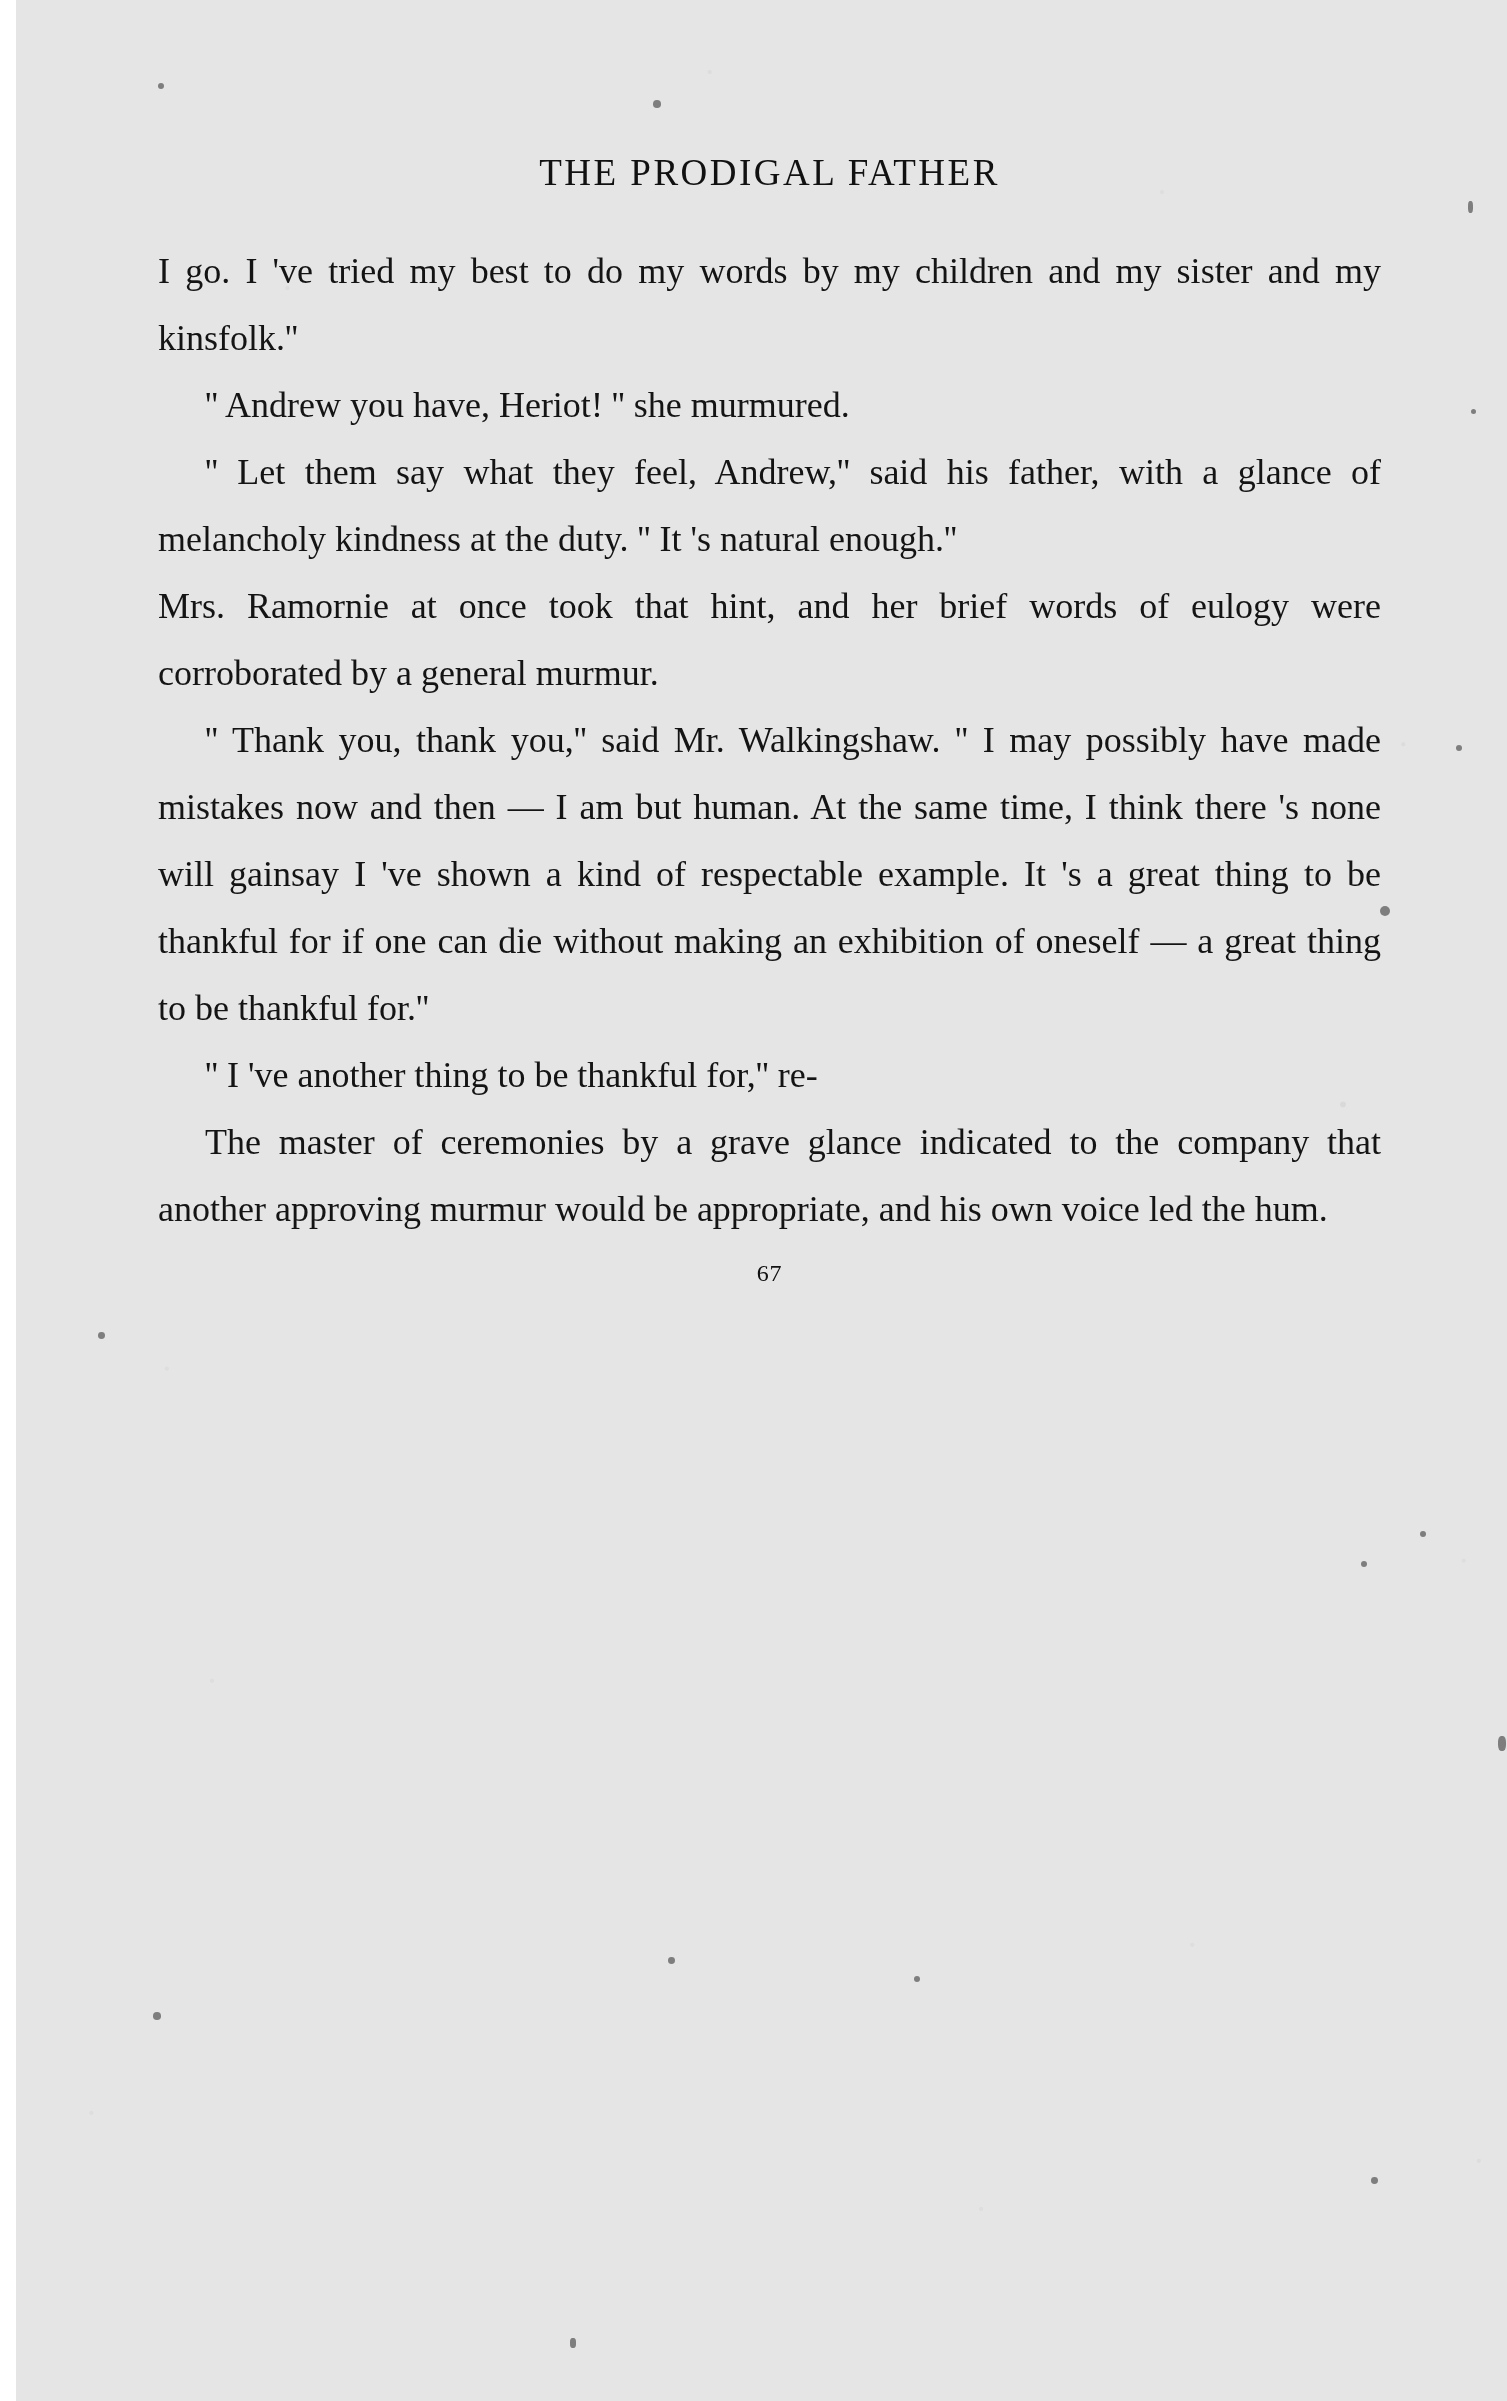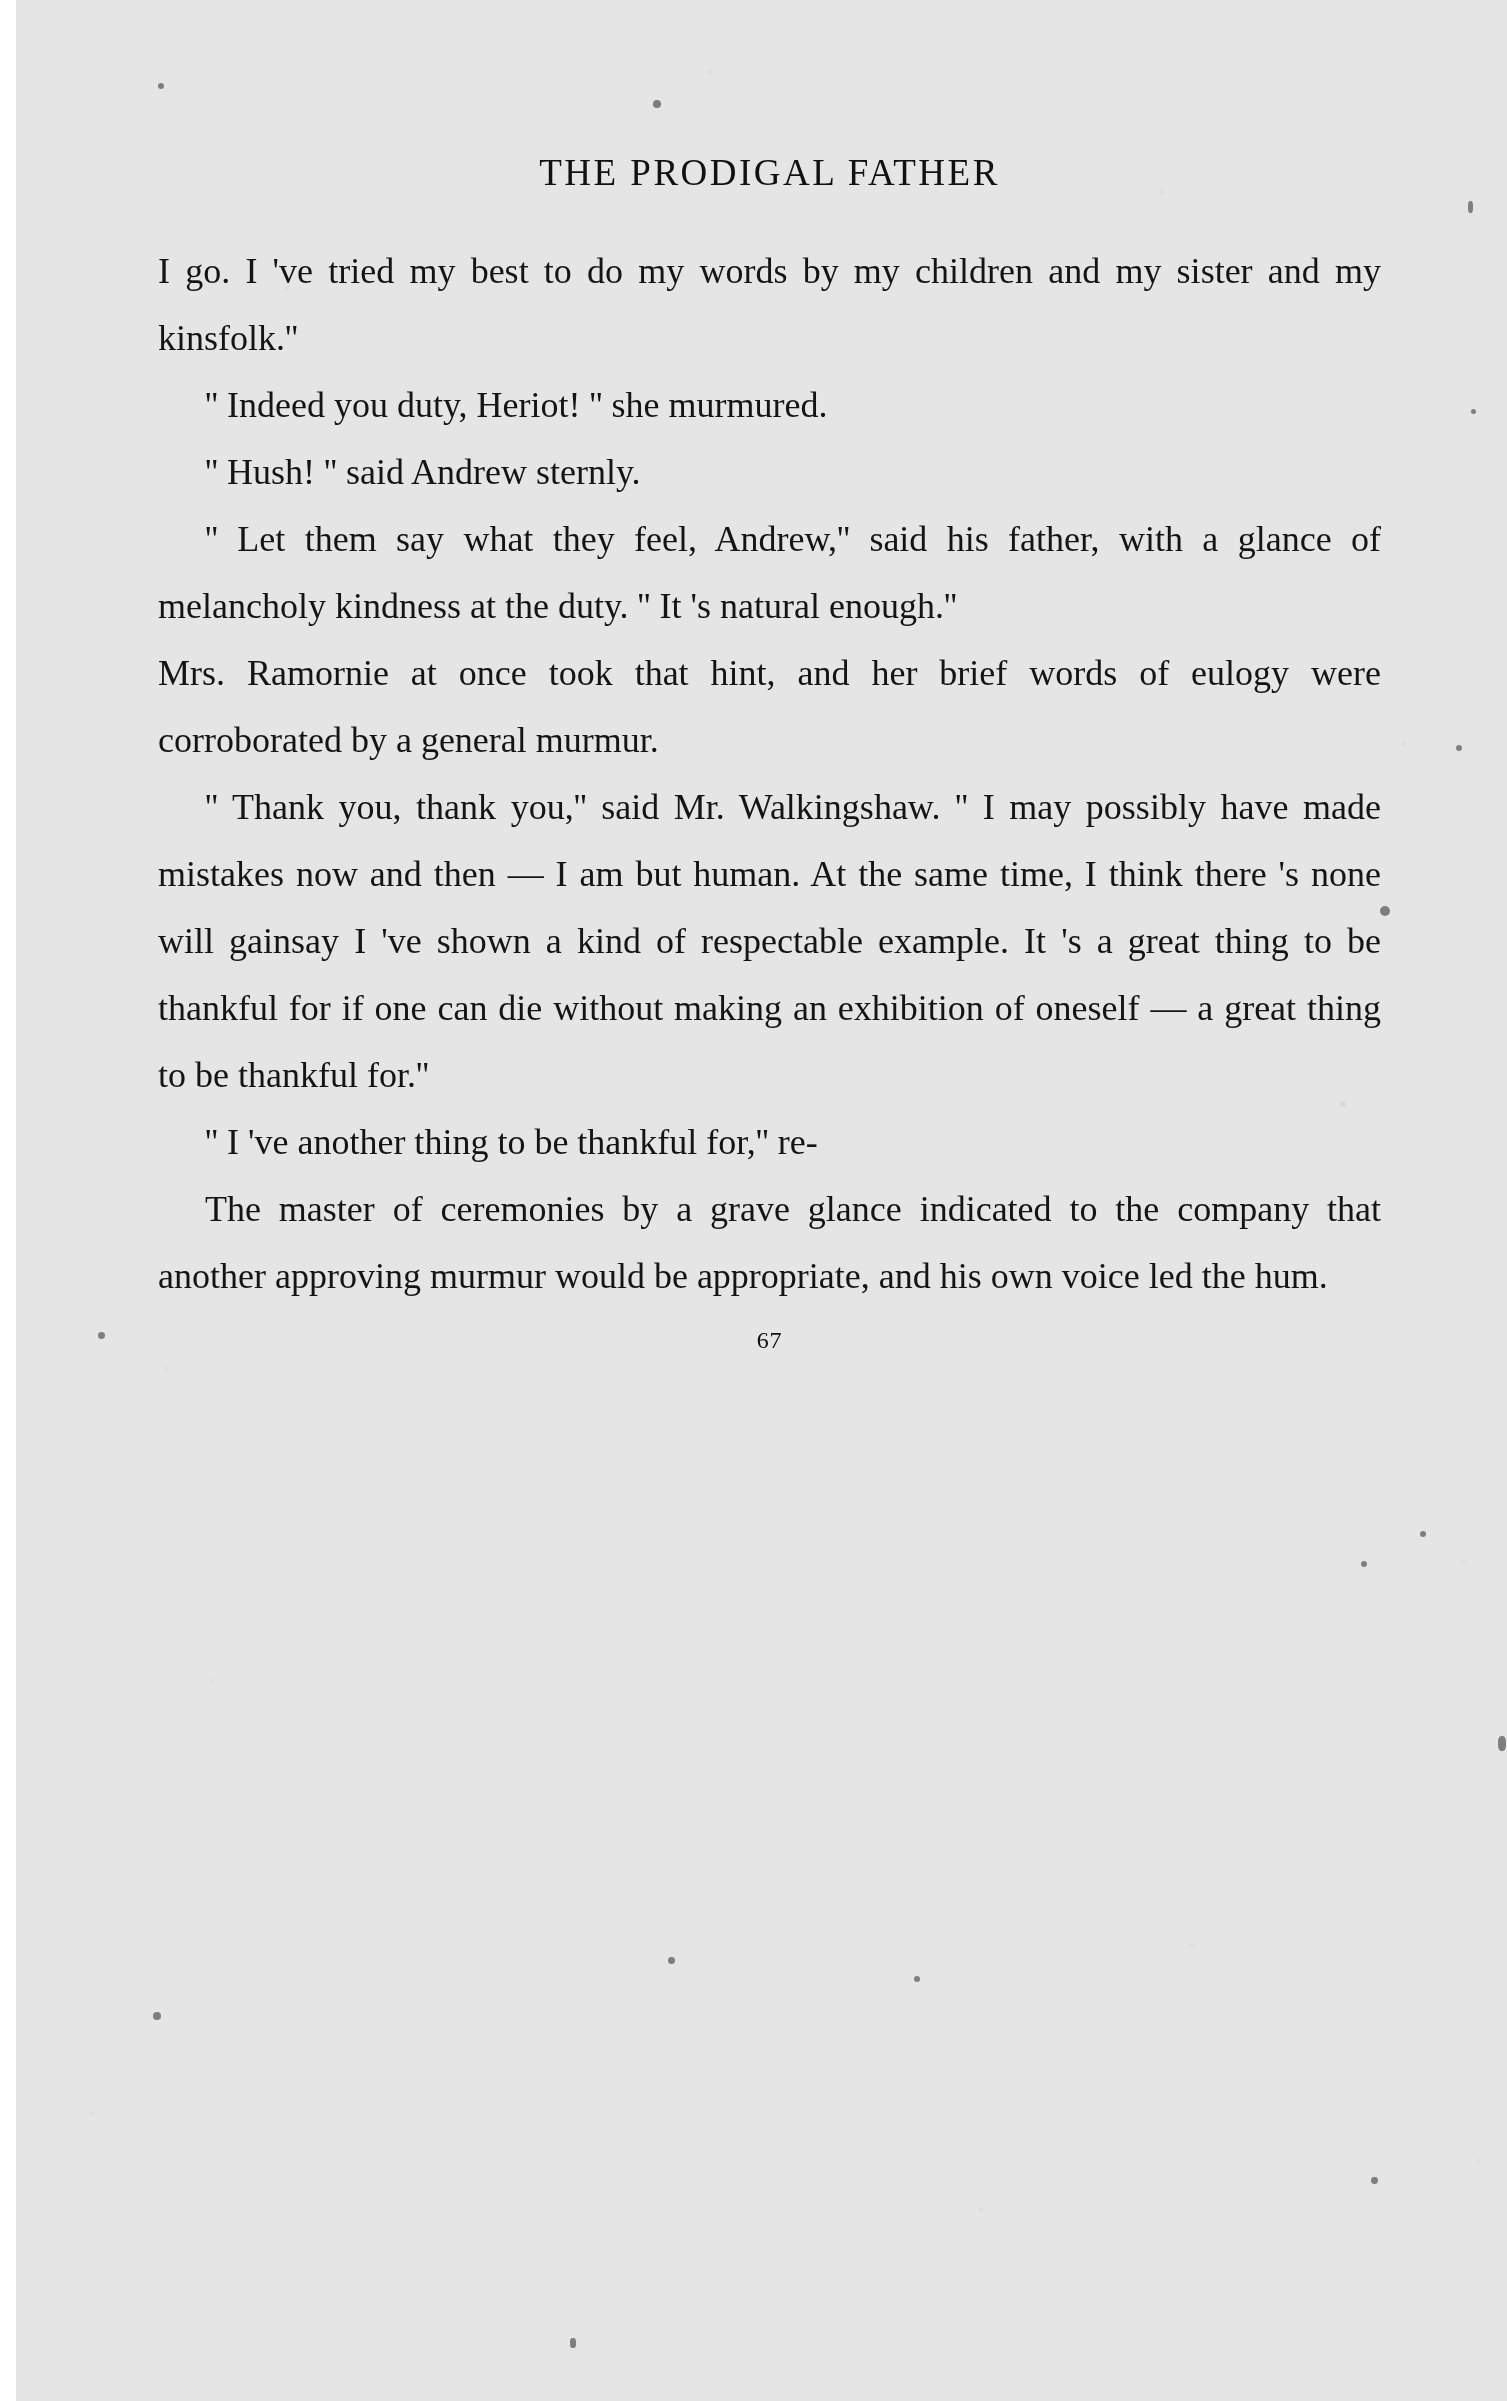--- a/index.html
+++ b/index.html
@@ -107,22 +107,21 @@
   <span class="speck" style="left:898px;top:1976px;width:6px;height:6px;"></span>
   <span class="speck" style="left:1355px;top:2177px;width:6.8px;height:6.8px;"></span>
   <span class="speck" style="left:554px;top:2338px;width:6px;height:10.2px;border-radius:40%;"></span>
   <span class="speck" style="left:1482px;top:1736px;width:7.6px;height:15.2px;border-radius:40%;"></span>
 
   <div class="content">
     <h1 class="running-head">THE PRODIGAL FATHER</h1>
 
     <div class="body-text">
       <p class="noindent">I go.  I 've tried my best to do my words by my children and my sister and my kinsfolk.''</p>
-      <p class="indent">'' Indeed you duty, Heriot! '' she murmured.</p>
-      <p class="indent">'' Hush! '' said Andrew sternly.</p>
+      <p class="indent">'' Andrew you have, Heriot! '' she murmured.</p>
       <p class="indent">'' Let them say what they feel, Andrew,'' said his father, with a glance of melancholy kindness at the duty.  '' It 's natural enough.''</p>
       <p class="noindent">Mrs. Ramornie at once took that hint, and her brief words of eulogy were corroborated by a general murmur.</p>
       <p class="indent">'' Thank you, thank you,'' said Mr. Walkingshaw.  '' I may possibly have made mistakes now and then — I am but human.  At the same time, I think there 's none will gainsay I 've shown a kind of respectable example.  It 's a great thing to be thankful for if one can die without making an exhibition of oneself — a great thing to be thankful for.''</p>
       <p class="indent">'' I 've another thing to be thankful for,'' re-</p>
       <p class="indent">The master of ceremonies by a grave glance indicated to the company that another approving murmur would be appropriate, and his own voice led the hum.</p>
     </div>
 
     <div class="folio">67</div>
   </div>
 </div>

